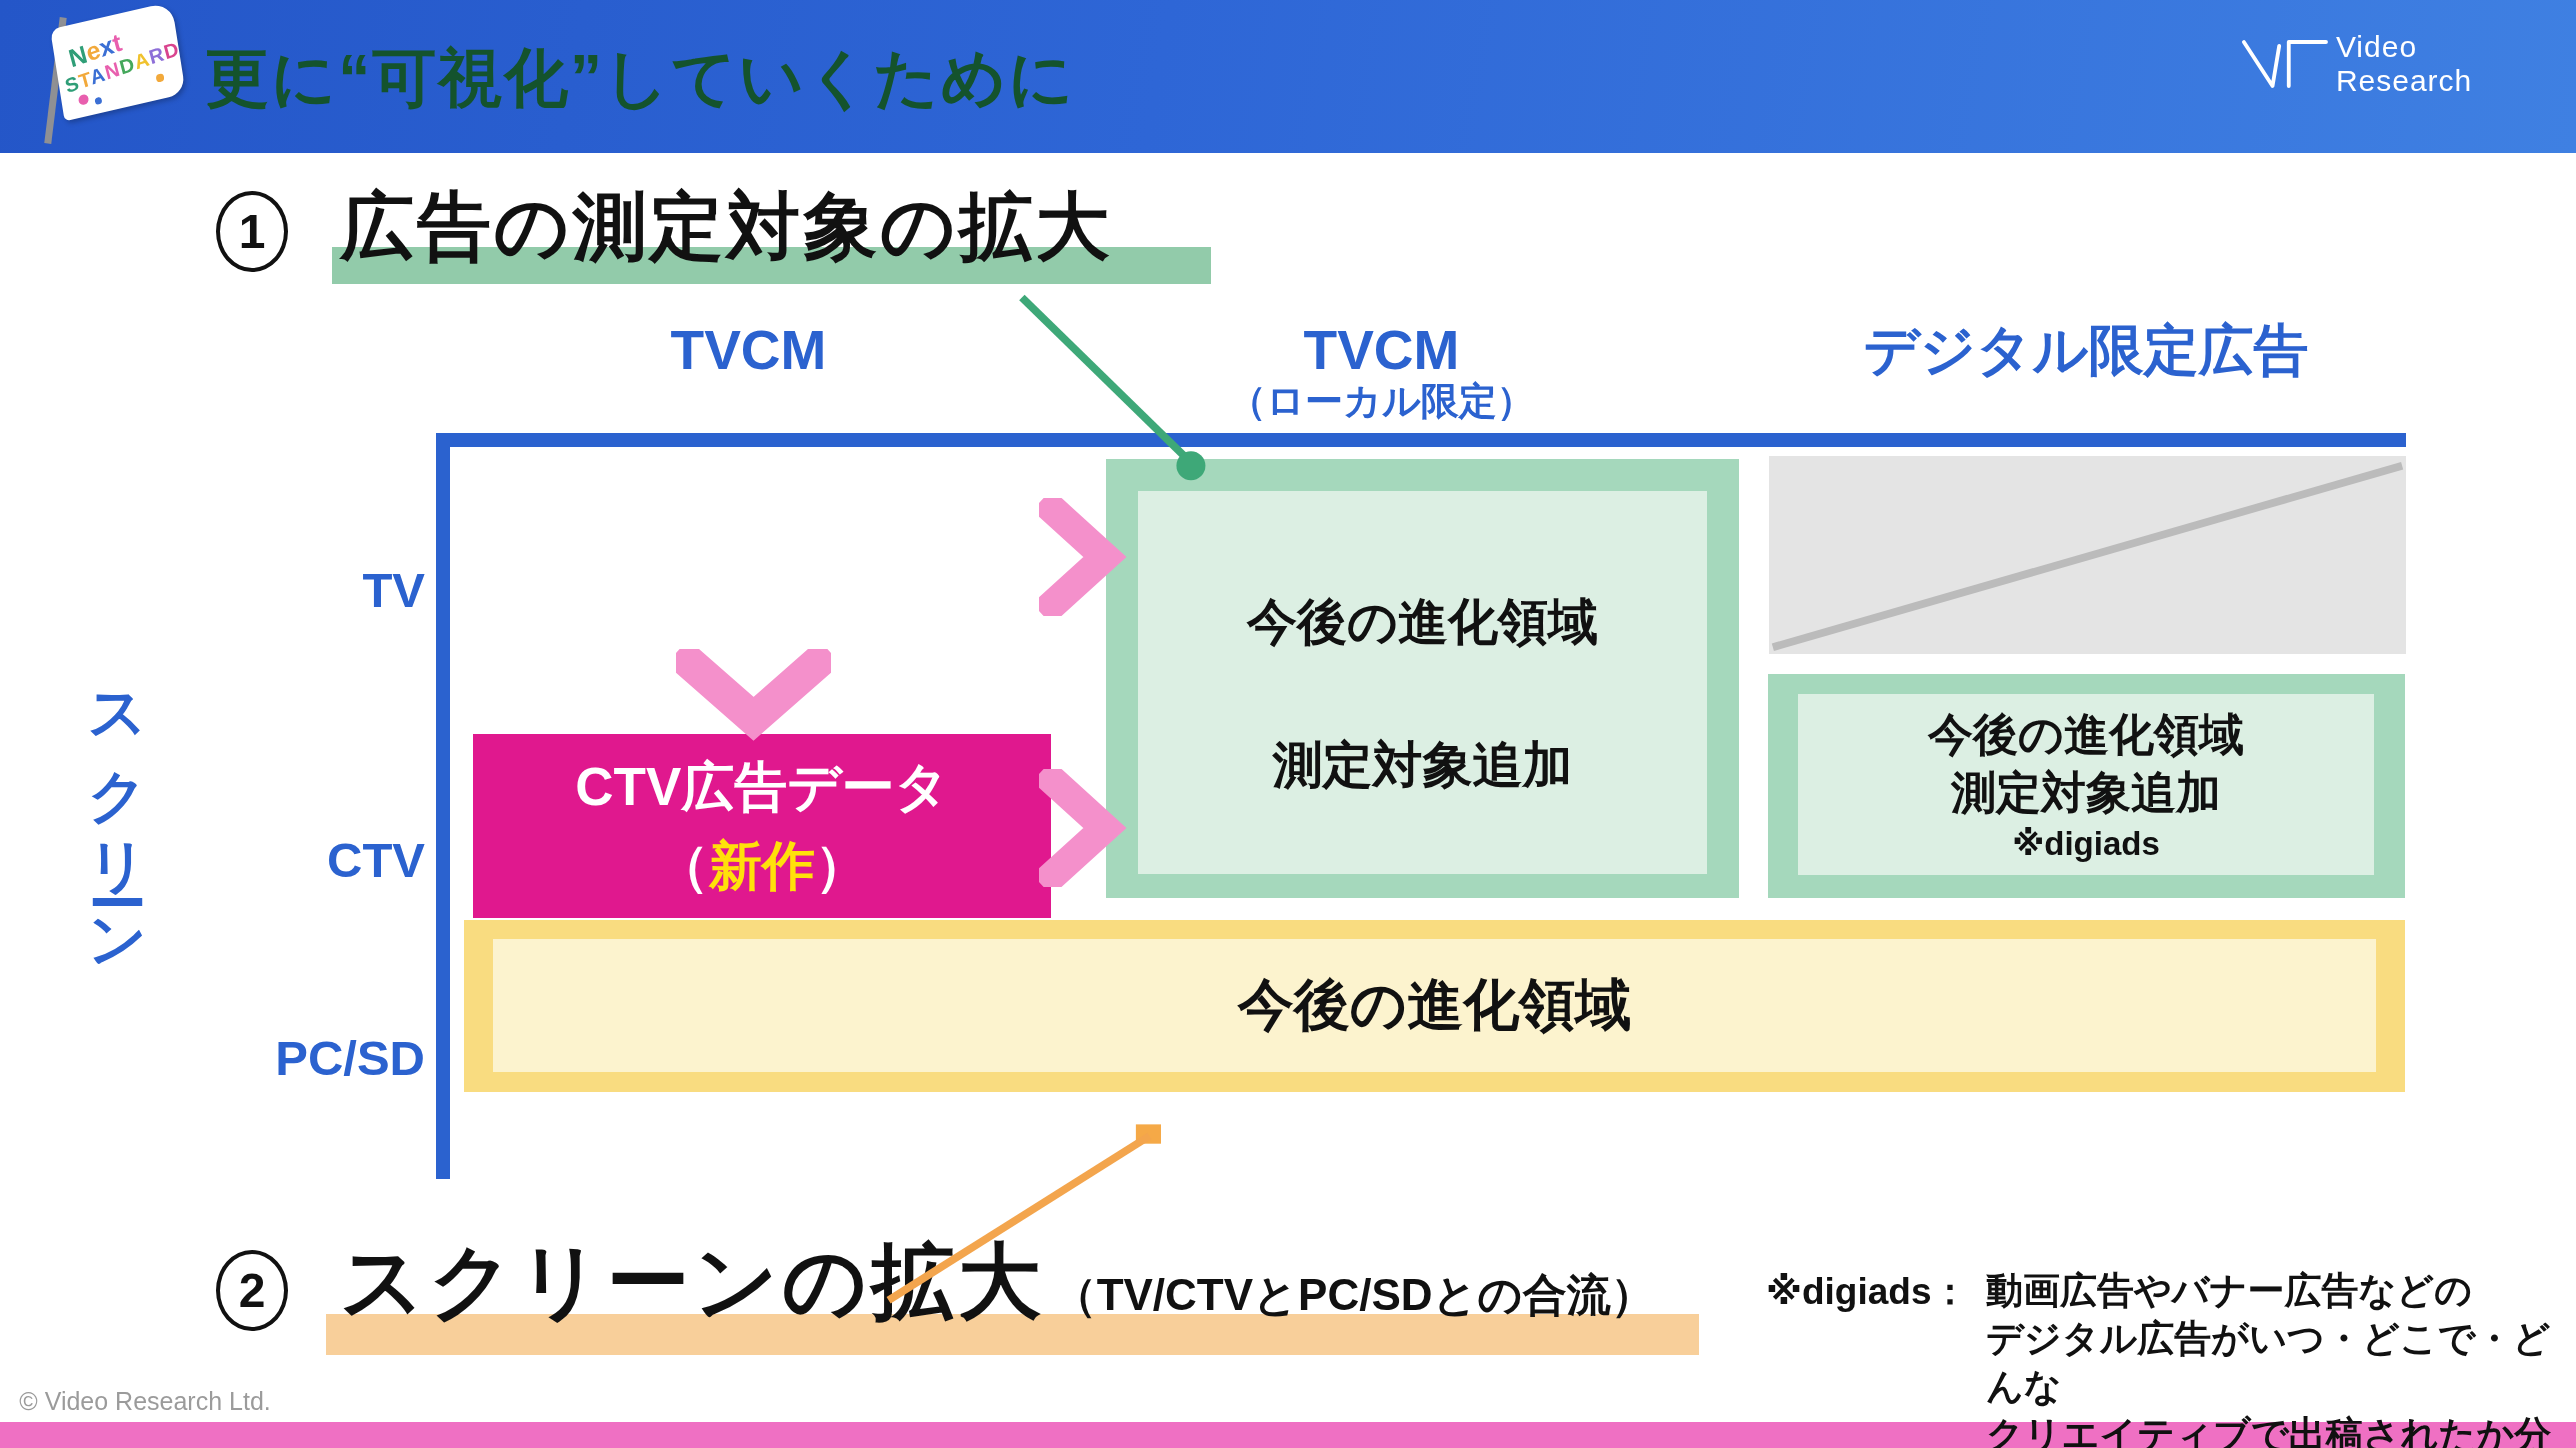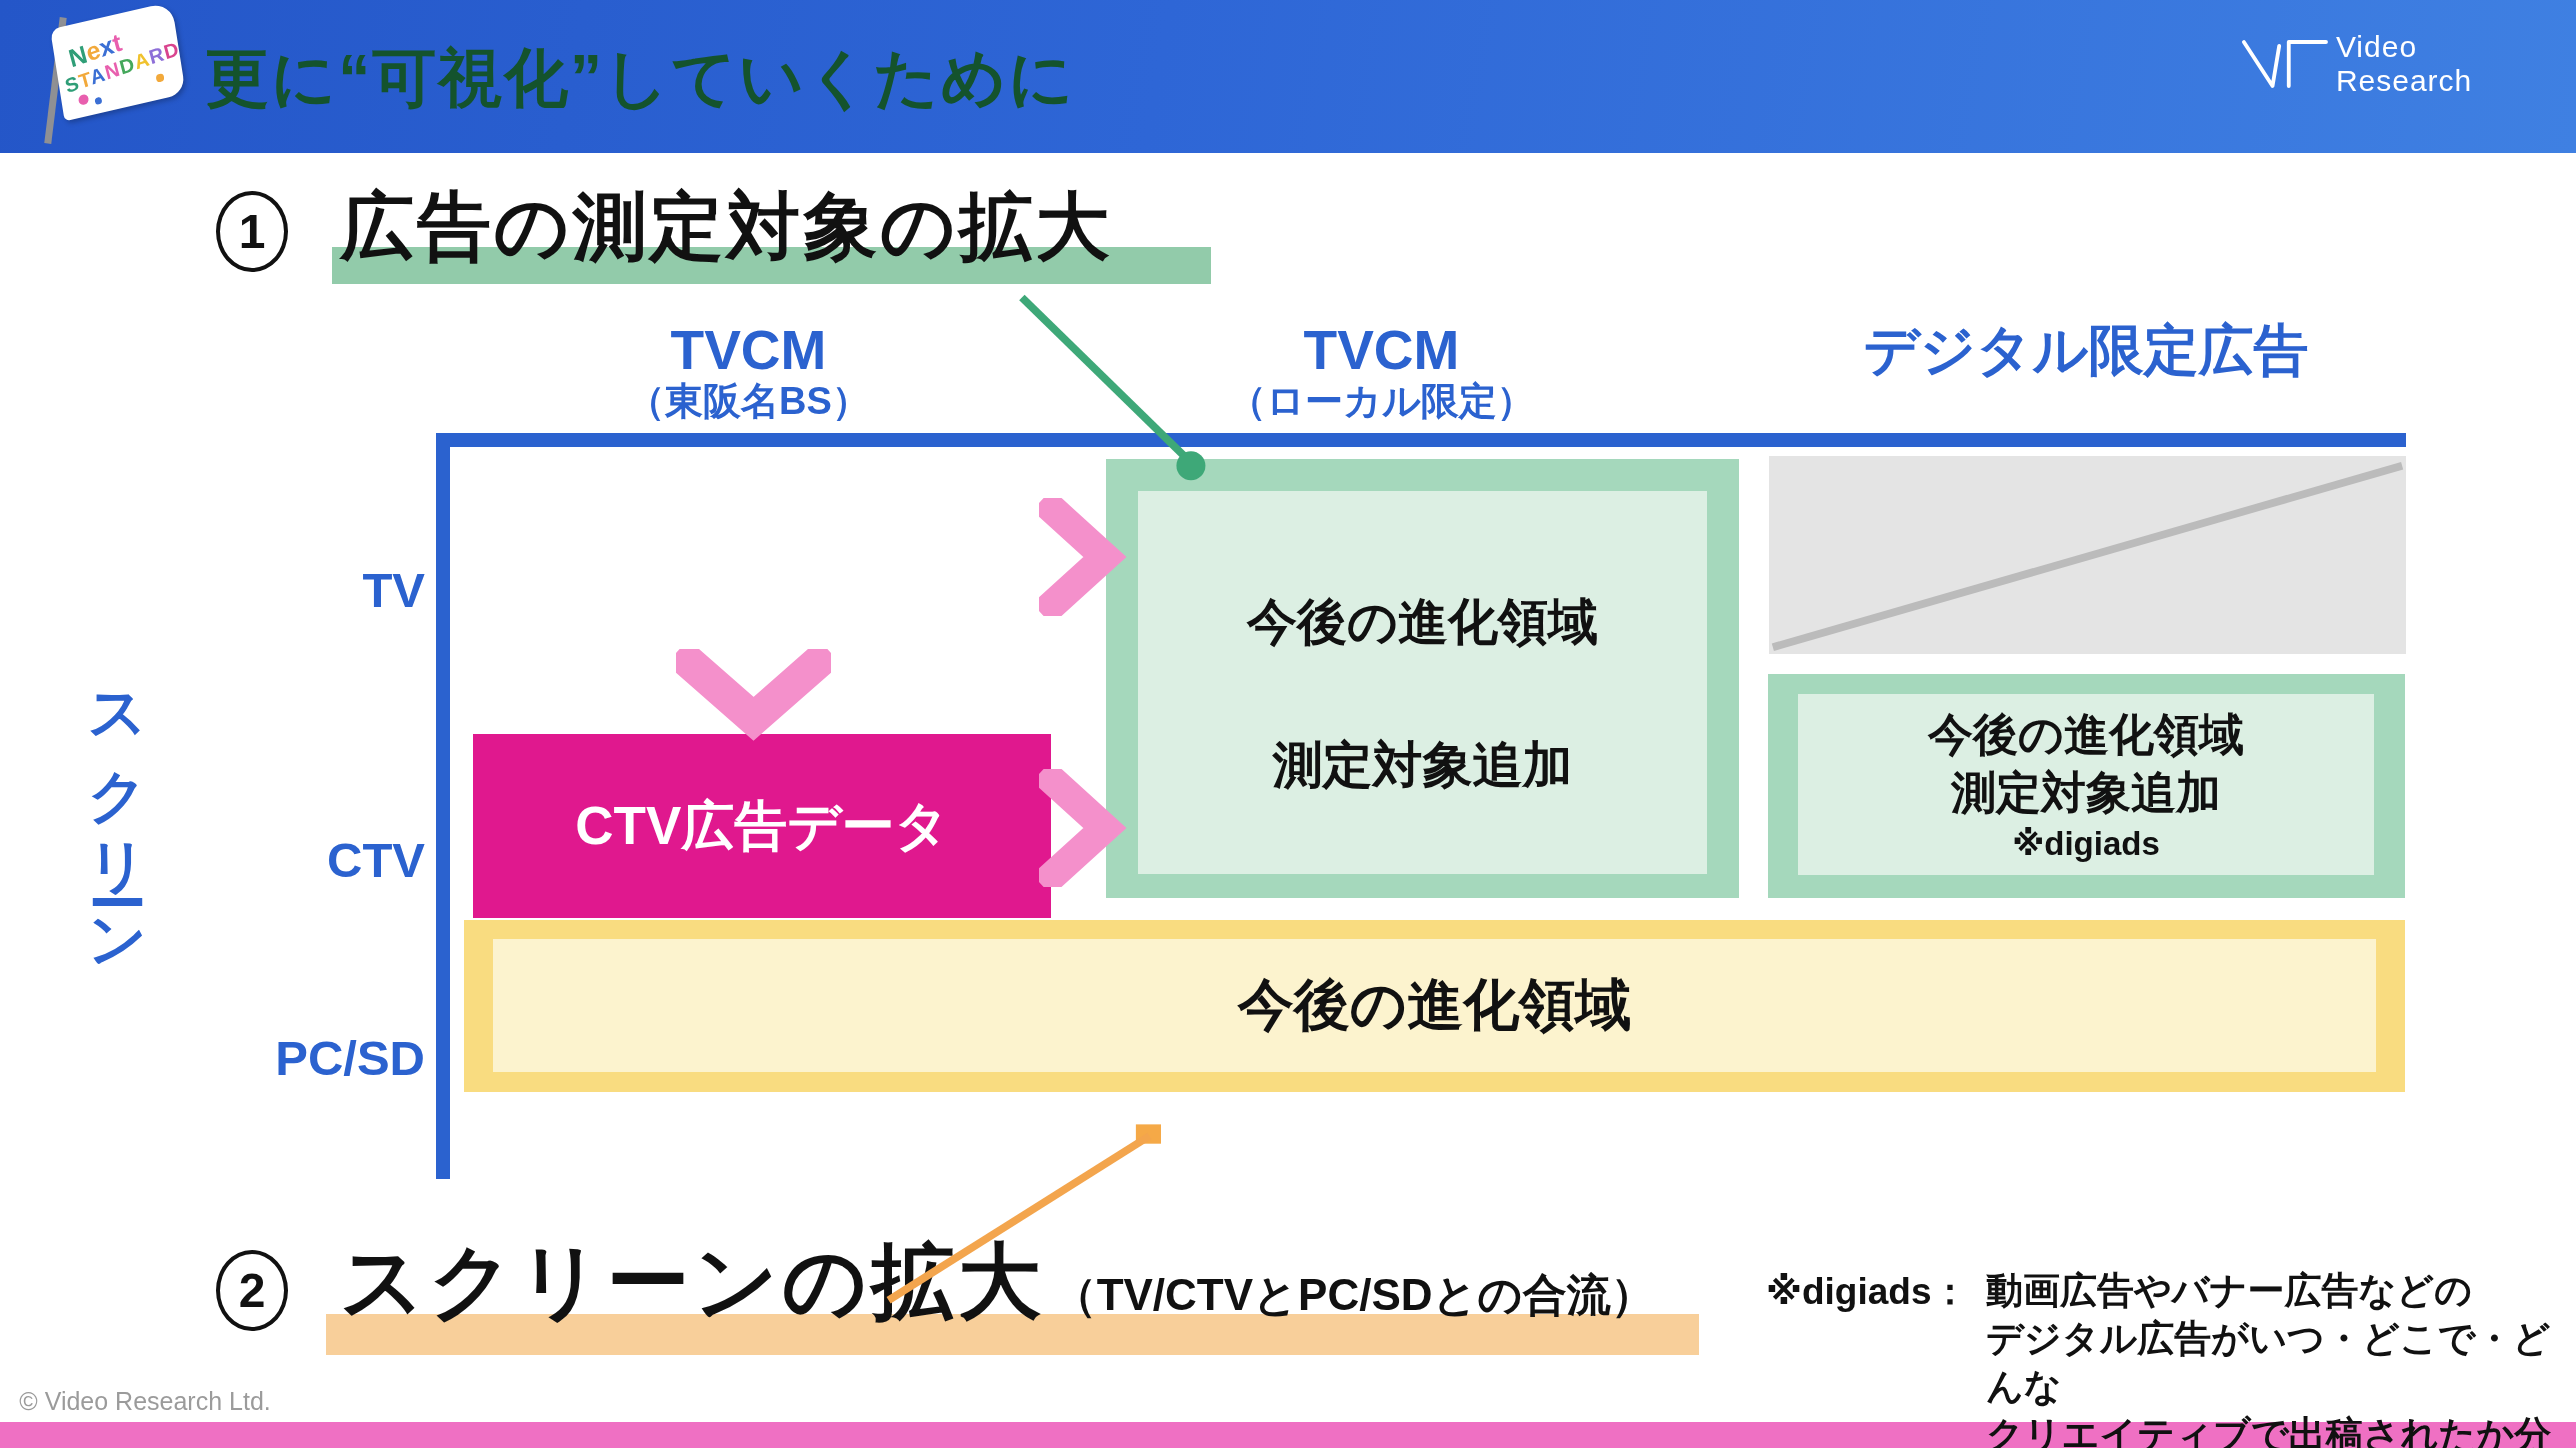--- a/index.html
+++ b/index.html
@@ -120,21 +120,20 @@
   </div>
 
   <div class="abs circled-num" id="sec1-circle">
     <span>1</span>
   </div>
   <div class="abs" id="sec1-bar"></div>
   <div class="abs" id="sec1-title">広告の測定対象の拡大</div>
 
   <div class="abs colhead" id="col1">
     <div class="t">TVCM</div>
-    <div class="s">（東阪名BS）</div>
   </div>
   <div class="abs colhead" id="col2">
     <div class="t">TVCM</div>
     <div class="s">（ローカル限定）</div>
   </div>
   <div class="abs colhead" id="col3">
     <div class="t">デジタル限定広告</div>
   </div>
 
   <div class="abs" id="axis-h"></div>
@@ -164,20 +163,21 @@
   </div>
 
   <div class="abs" id="yellow-frame"></div>
   <div class="abs" id="yellow-inner">
     <div class="t">今後の進化領域</div>
   </div>
 
 
   <div class="abs ctrbox" id="box-ctv">
     <div>CTV広告データ</div>
+    <div><span>（</span><span class="hl">新作</span><span>）</span></div>
   </div>
 
   <svg class="abs" style="left:1039px;top:498px;" width="97" height="118" viewBox="0 0 100 122">
     <polyline points="14,12 68,61 14,110" fill="none" stroke="#f490cb" stroke-width="30" stroke-linecap="square"></polyline>
   </svg>
   <svg class="abs" style="left:676px;top:649px;" width="155" height="97" viewBox="0 0 160 100">
     <polyline points="14,14 80,72 146,14" fill="none" stroke="#f490cb" stroke-width="34" stroke-linecap="square"></polyline>
   </svg>
   <svg class="abs" style="left:1039px;top:769px;" width="97" height="118" viewBox="0 0 100 122">
     <polyline points="14,12 68,61 14,110" fill="none" stroke="#f490cb" stroke-width="30" stroke-linecap="square"></polyline>

